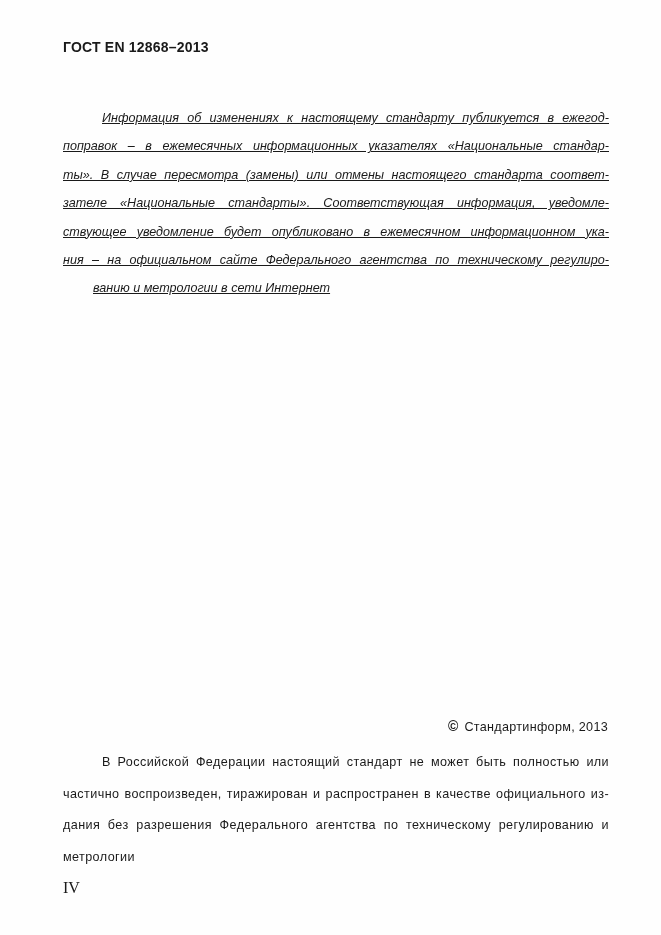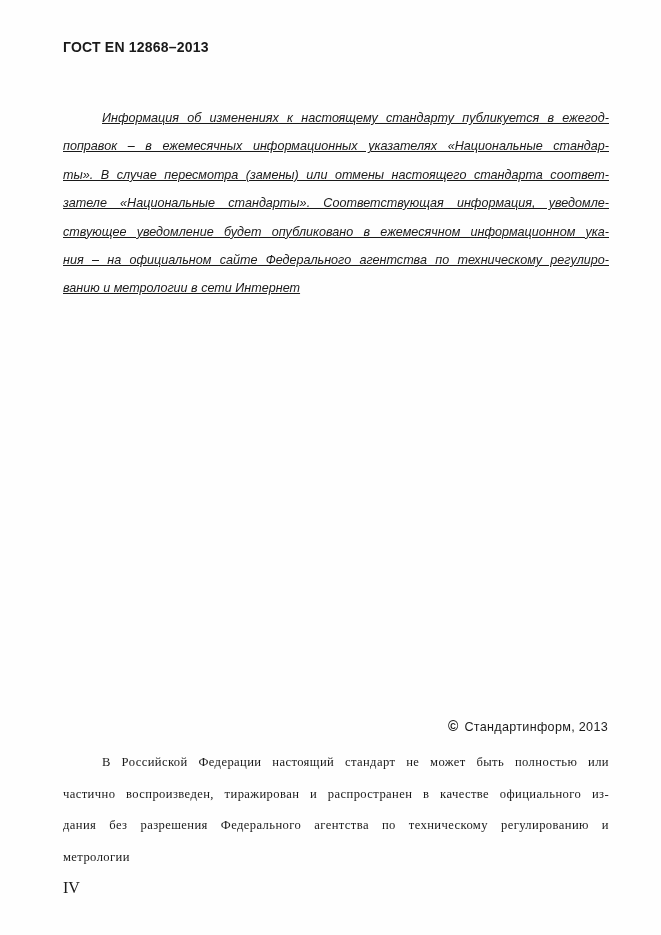--- a/index.html
+++ b/index.html
@@ -37,20 +37,21 @@
       text-decoration: underline;
     }
     .notice .line {
       display: block;
       text-align: justify;
       text-align-last: justify;
       white-space: nowrap;
     }
     .notice .line.last {
       text-align-last: left;
+      margin-left: 30px;
     }
     .notice .indent {
       padding-left: 39px;
     }
     .copyright {
       position: absolute;
       right: 53px;
       top: 718px;
       font-family: "Liberation Sans", sans-serif;
       font-size: 12.6px;
@@ -59,21 +60,21 @@
     .copyright .sym {
       font-weight: bold;
       font-size: 14px;
       margin-right: 2px;
     }
     .rights {
       position: absolute;
       left: 63px;
       top: 747px;
       width: 546px;
-      font-family: Liberation Serif, serif;
+      font-family: Liberation Sans, sans-serif;
       font-size: 12.6px;
       line-height: 31.5px;
       letter-spacing: 0.4px;
     }
     .rights .line {
       display: block;
       white-space: nowrap;
       text-align: justify;
       text-align-last: justify;
     }

